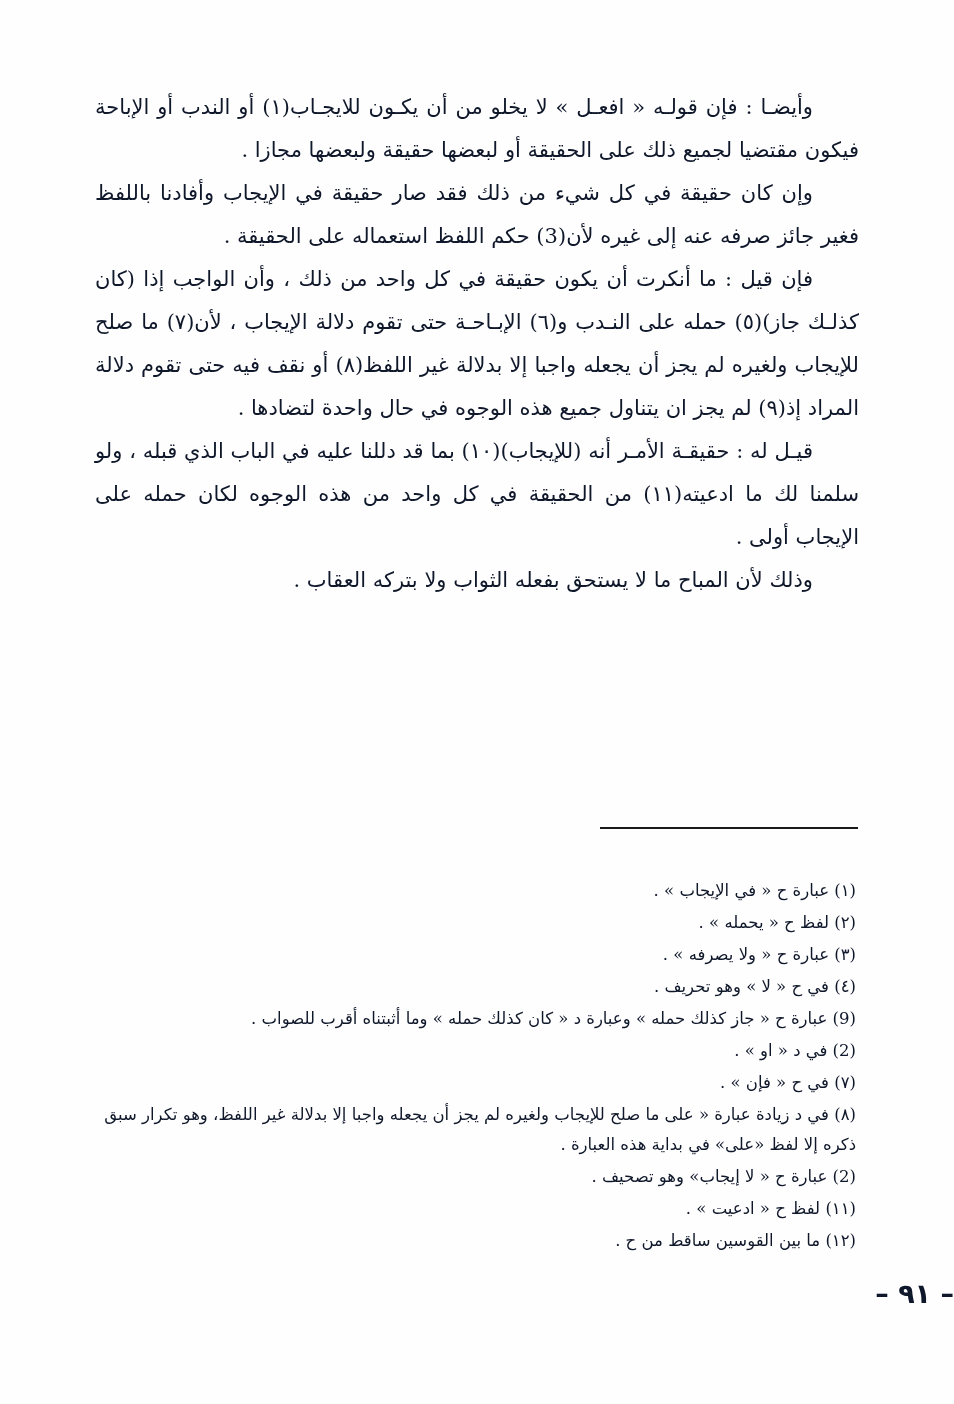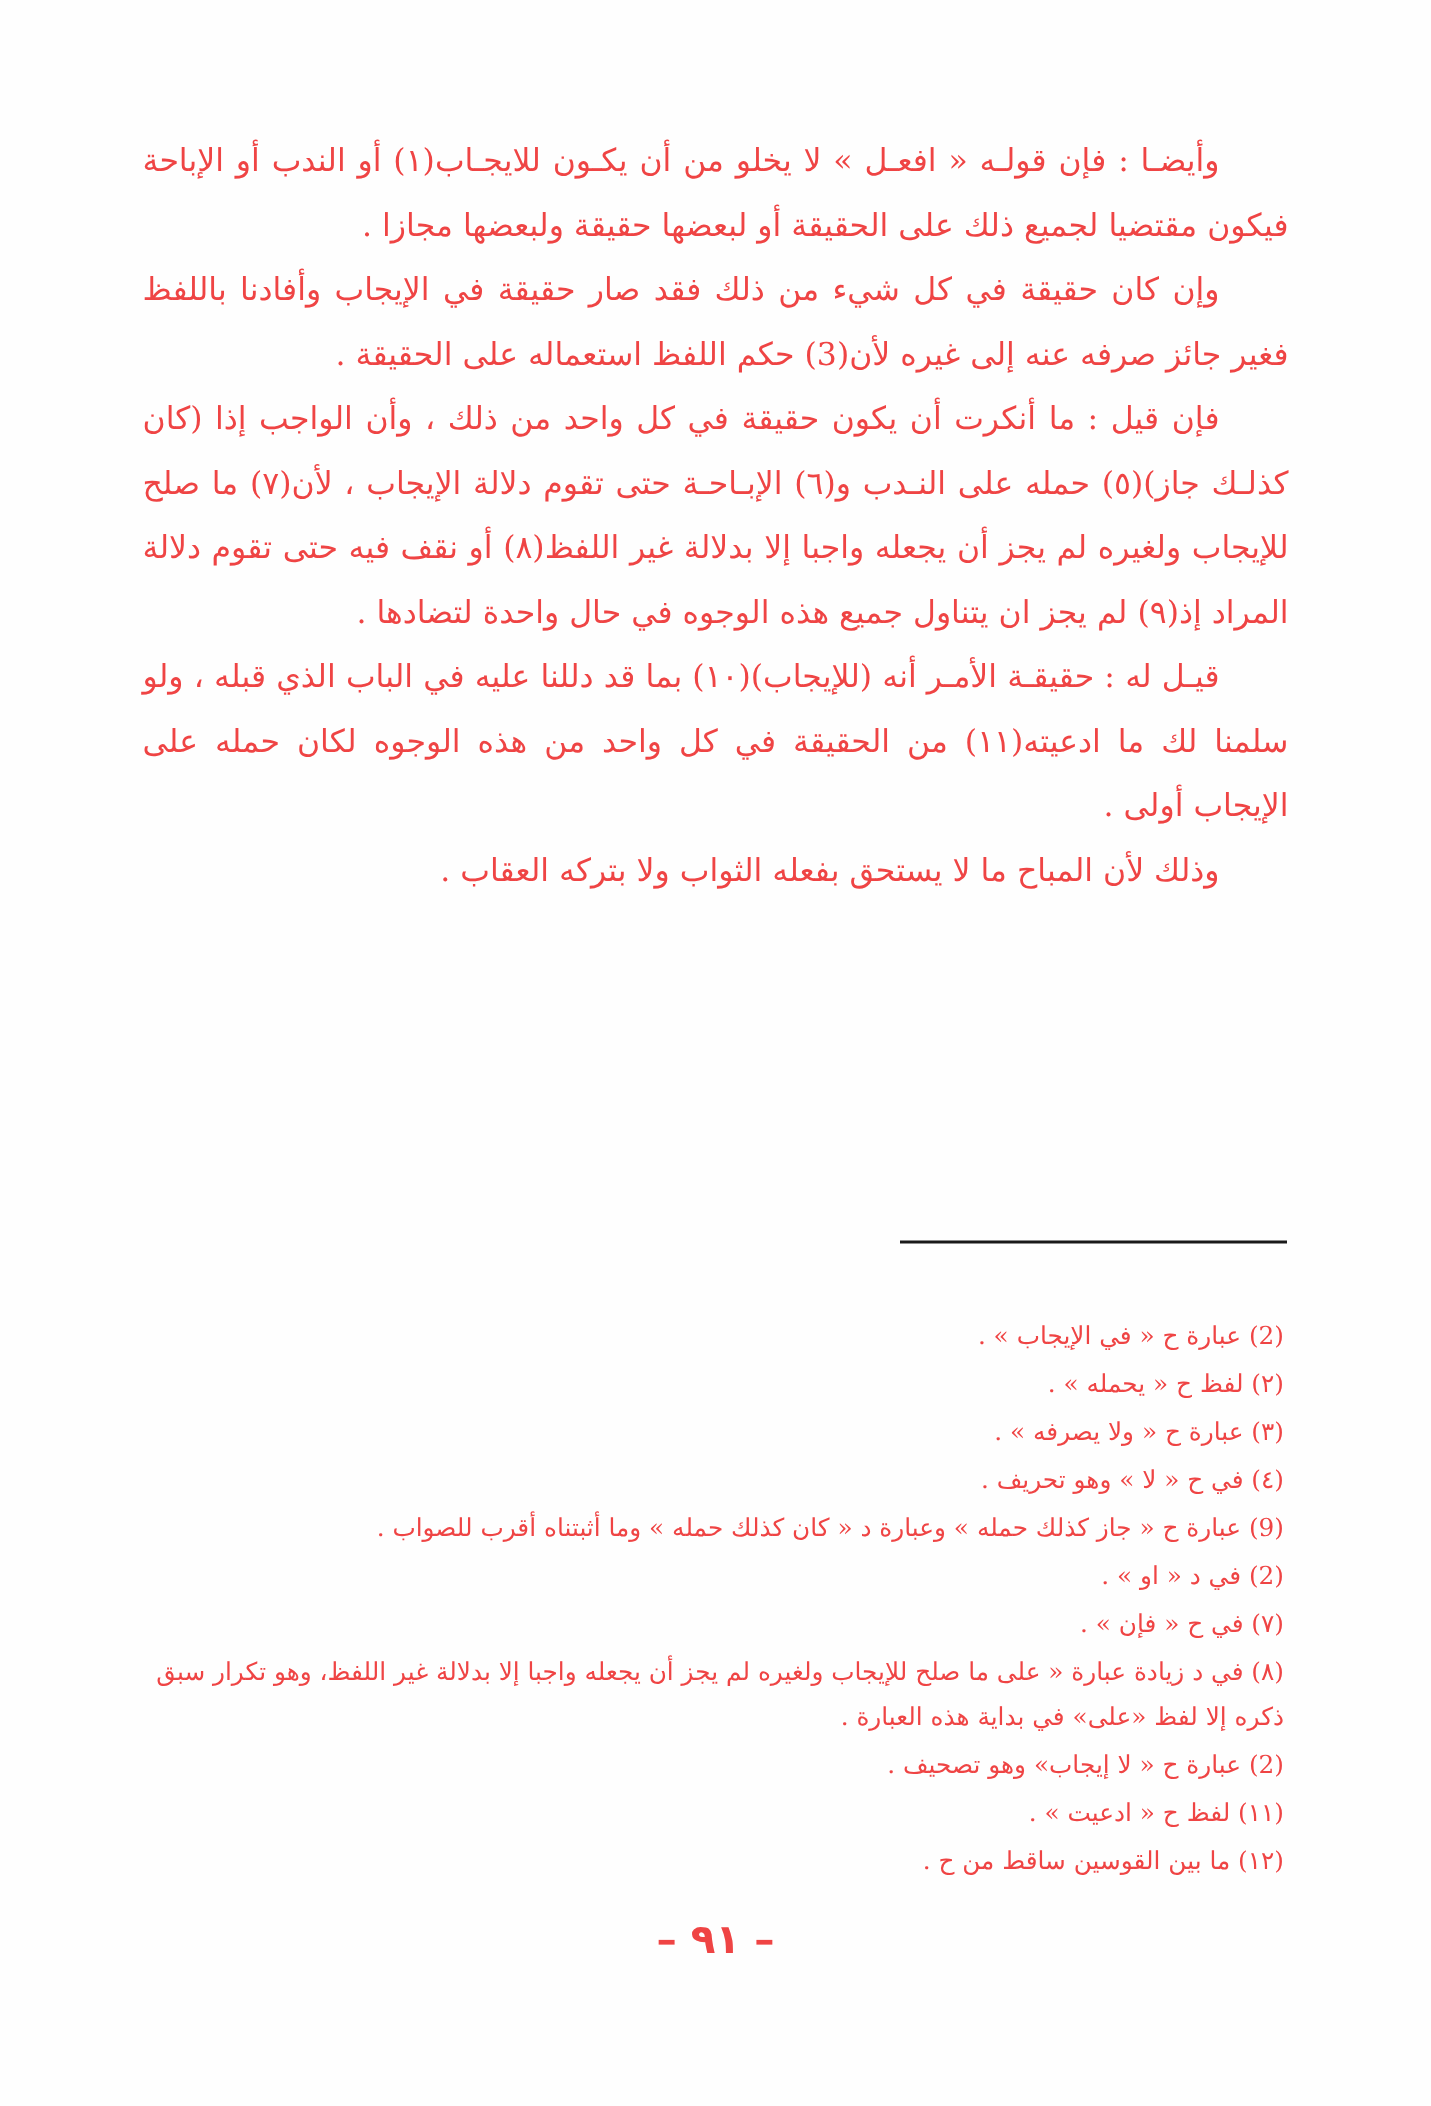--- a/index.html
+++ b/index.html
@@ -6,21 +6,21 @@
     margin: 0;
     padding: 0;
     background: #e8e8e8;
   }
   .page {
     position: relative;
     width: 954px;
     height: 1404px;
     margin: 0 auto;
     background: #fefefe;
-    color: #ef4444;
+    color: #0f172a;
     font-family: "DejaVu Serif", "DejaVu Sans", serif;
     direction: rtl;
     overflow: hidden;
     box-sizing: border-box;
   }
   .body-text {
     position: absolute;
     top: 86px;
     right: 95px;
     left: 95px;
@@ -50,21 +50,21 @@
     text-align: right;
   }
   .footnotes .footnote {
     margin: 0 0 2px 0;
   }
   .page-number {
     position: absolute;
     top: 1278px;
     left: 0;
     right: 0;
-    text-align: center;
+    text-align: right;
     font-size: 27px;
     font-weight: bold;
     letter-spacing: 3px;
     direction: rtl;
   }
 </style>
 </head>
 <body>
 
 <div class="page">
@@ -73,21 +73,21 @@
     <p>وأيضـا : فإن قولـه « افعـل » لا يخلو من أن يكـون للايجـاب(١) أو الندب أو الإباحة فيكون مقتضيا لجميع ذلك على الحقيقة أو لبعضها حقيقة ولبعضها مجازا .</p>
     <p>وإن كان حقيقة في كل شيء من ذلك فقد صار حقيقة في الإيجاب وأفادنا باللفظ فغير جائز صرفه عنه إلى غيره لأن(3) حكم اللفظ استعماله على الحقيقة .</p>
     <p>فإن قيل : ما أنكرت أن يكون حقيقة في كل واحد من ذلك ، وأن الواجب إذا (كان كذلـك جاز)(٥) حمله على النـدب و(٦) الإبـاحـة حتى تقوم دلالة الإيجاب ، لأن(٧) ما صلح للإيجاب ولغيره لم يجز أن يجعله واجبا إلا بدلالة غير اللفظ(٨) أو نقف فيه حتى تقوم دلالة المراد إذ(٩) لم يجز ان يتناول جميع هذه الوجوه في حال واحدة لتضادها .</p>
     <p>قيـل له : حقيقـة الأمـر أنه (للإيجاب)(١٠) بما قد دللنا عليه في الباب الذي قبله ، ولو سلمنا لك ما ادعيته(١١) من الحقيقة في كل واحد من هذه الوجوه لكان حمله على الإيجاب أولى .</p>
     <p>وذلك لأن المباح ما لا يستحق بفعله الثواب ولا بتركه العقاب .</p>
   </div>
 
   <div class="separator"></div>
 
   <div class="footnotes">
-    <div class="footnote">(2) عبارة ح « في الإيجاب » .</div>
+    <div class="footnote">(١) عبارة ح « في الإيجاب » .</div>
     <div class="footnote">(٢) لفظ ح « يحمله » .</div>
     <div class="footnote">(٣) عبارة ح « ولا يصرفه » .</div>
     <div class="footnote">(٤) في ح « لا » وهو تحريف .</div>
     <div class="footnote">(9) عبارة ح « جاز كذلك حمله » وعبارة د « كان كذلك حمله » وما أثبتناه أقرب للصواب .</div>
     <div class="footnote">(2) في د « او » .</div>
     <div class="footnote">(٧) في ح « فإن » .</div>
     <div class="footnote">(٨) في د زيادة عبارة « على ما صلح للإيجاب ولغيره لم يجز أن يجعله واجبا إلا بدلالة غير اللفظ، وهو تكرار سبق ذكره إلا لفظ «على» في بداية هذه العبارة .</div>
     <div class="footnote">(2) عبارة ح « لا إيجاب» وهو تصحيف .</div>
     <div class="footnote">(١١) لفظ ح « ادعيت » .</div>
     <div class="footnote">(١٢) ما بين القوسين ساقط من ح .</div>

